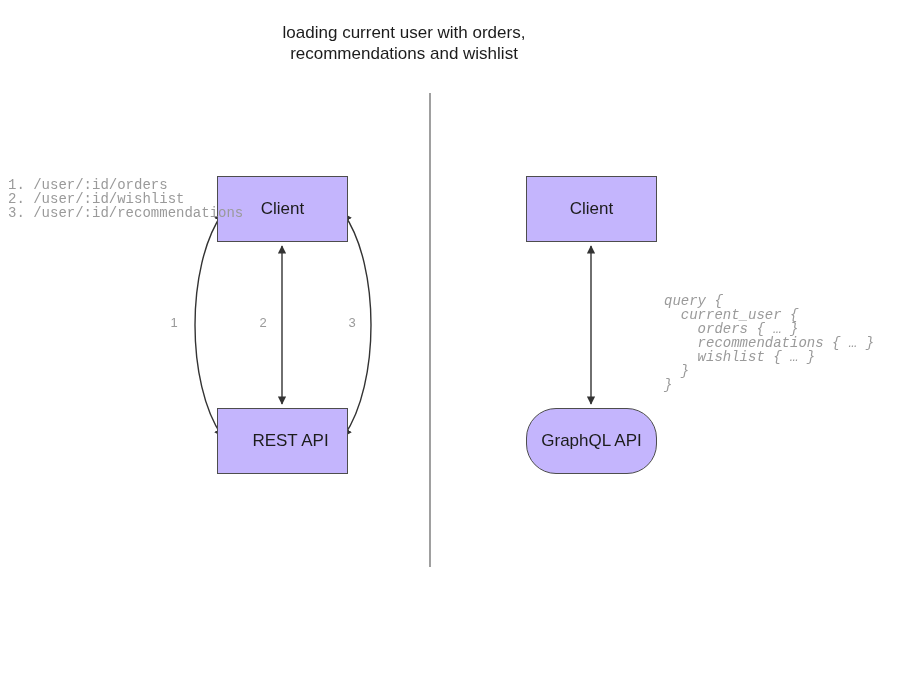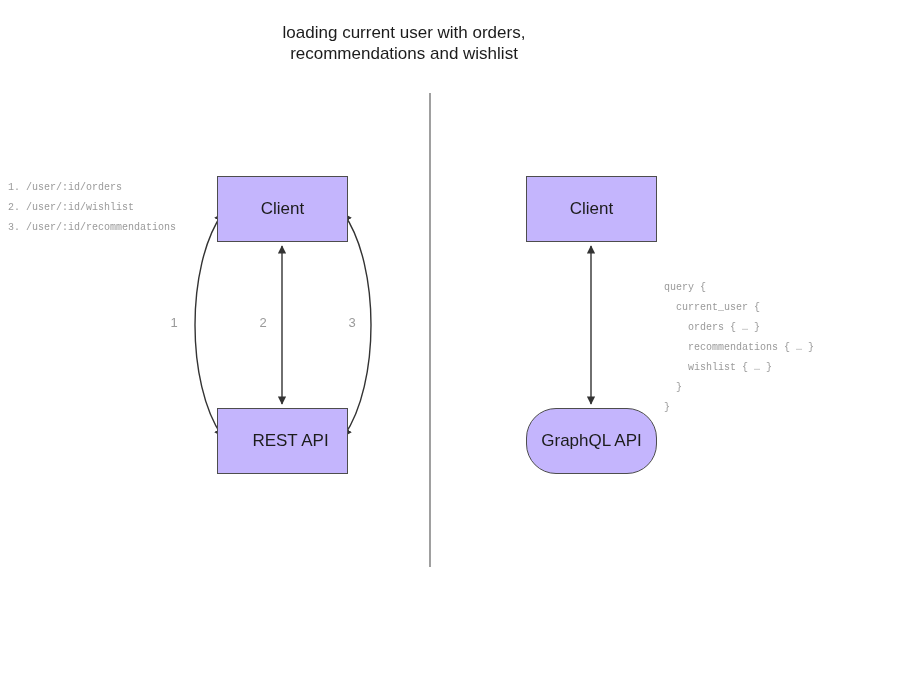--- a/index.html
+++ b/index.html
@@ -45,27 +45,27 @@
     color: #1c1c1c;
   }
   #node-client-rest   { left: 217px; top: 176px; width: 131px; height: 66px; }
   #node-rest-api      { left: 217px; top: 408px; width: 131px; height: 66px; padding-left: 16px; }
   #node-client-gql    { left: 526px; top: 176px; width: 131px; height: 66px; }
   #node-graphql-api   { left: 526px; top: 408px; width: 131px; height: 66px; border-radius: 30px; }
 
   .code-block {
     position: absolute;
     font-family: "Liberation Mono", monospace;
-    font-size: 10px;
-    line-height: 20px;
+    font-size: 14px;
+    line-height: 14px;
     color: #9a9a9a;
     white-space: pre;
   }
   #rest-endpoints-list { left: 8px; top: 178px; }
-  #graphql-query-block { left: 664px; top: 278px; }
+  #graphql-query-block { left: 664px; top: 294px; font-style: italic; }
 
   .edge-label {
     position: absolute;
     font-size: 13px;
     color: #9a9a9a;
     text-align: center;
     width: 24px;
   }
   #edge-label-1 { left: 162px; top: 315px; }
   #edge-label-2 { left: 251px; top: 315px; }

